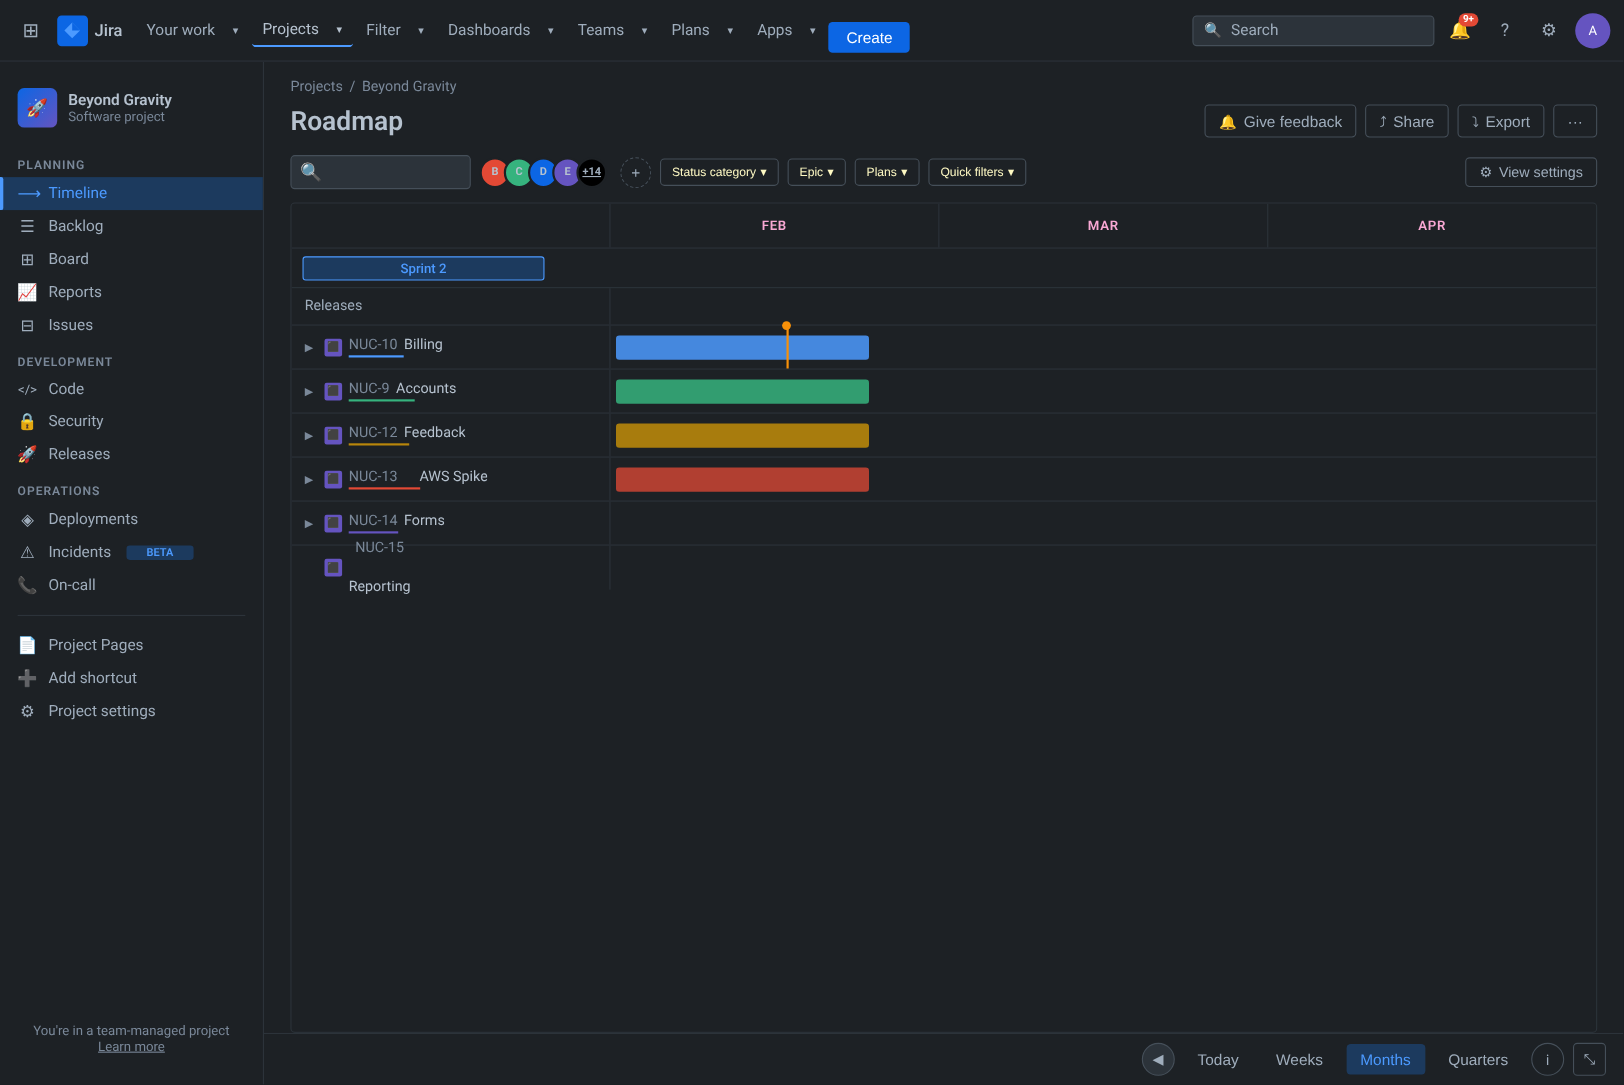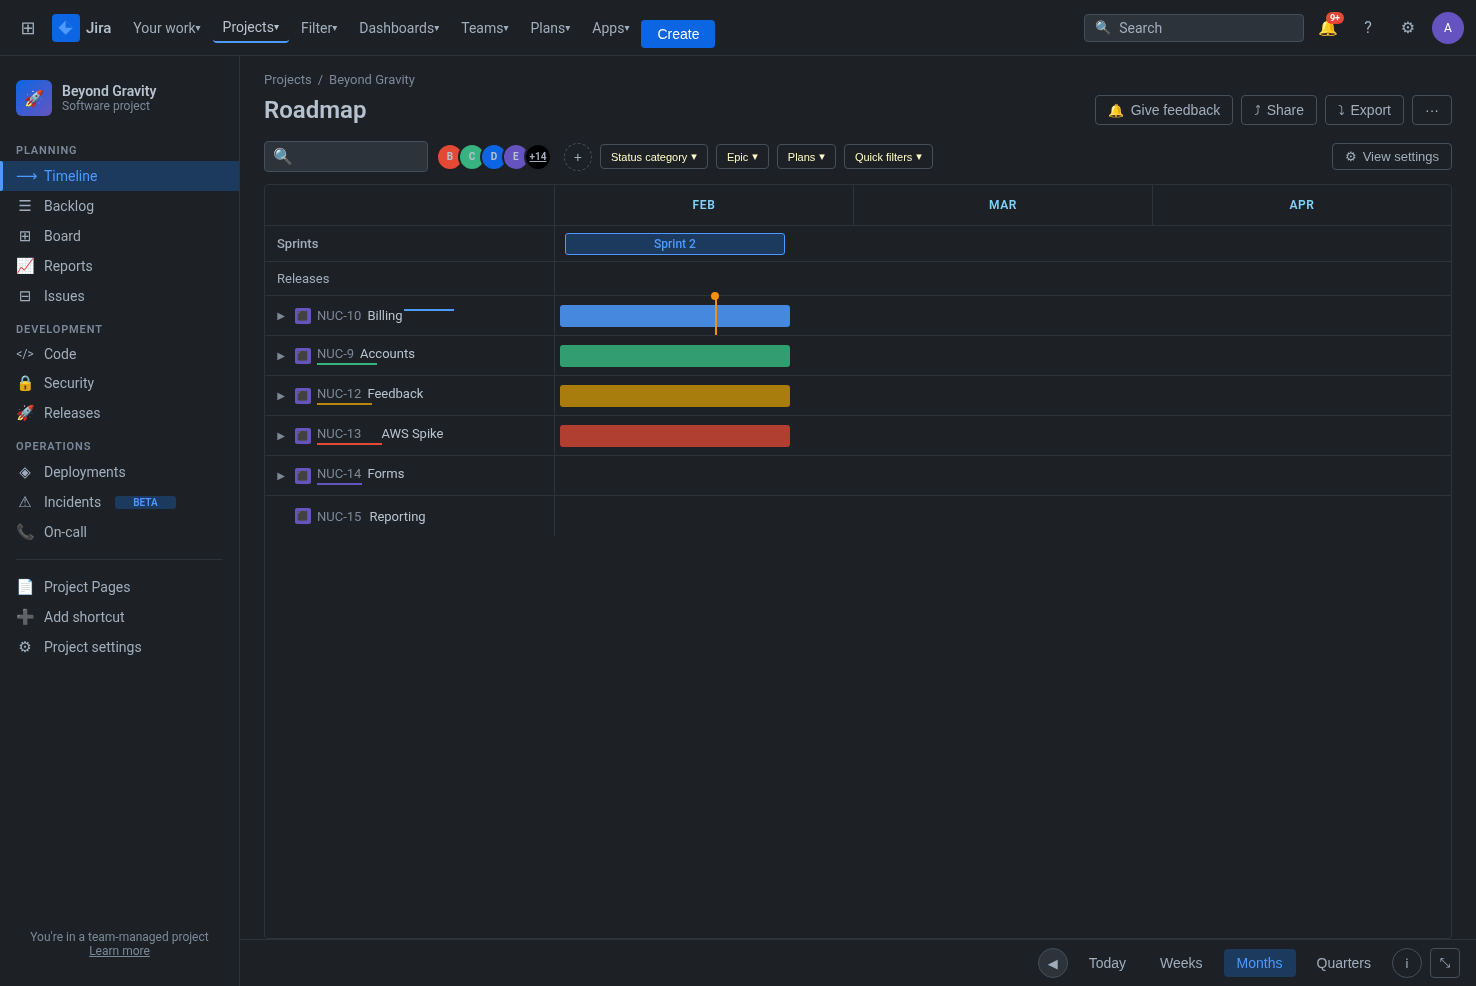--- a/index.html
+++ b/index.html
@@ -49,21 +49,21 @@
     }
     .jira-logo .logo-text { color: #b6c2cf; font-size: 15px; font-weight: 500; }
 
     .nav-items { display: flex; align-items: center; gap: 2px; flex: 1; }
     .nav-item {
       padding: 6px 10px;
       border-radius: 4px;
       cursor: pointer;
       color: #9fadbc;
       font-size: 14px;
-      display: flex; align-items: center; gap: 0;
+      display: flex; align-items: center; gap: 16px;
       white-space: nowrap;
     }
     .nav-item.active { color: #b6c2cf; }
     .nav-item .chevron { font-size: 10px; }
 
     .create-btn {
       background: #0c66e4;
       color: white;
       border: none;
       padding: 6px 16px;
@@ -372,21 +372,21 @@
       flex: 1;
       display: flex;
     }
     .month-col {
       flex: 1;
       display: flex;
       align-items: center;
       justify-content: center;
       height: 40px;
       font-size: 12px;
-      color: #7dd3fc;
+      color: #f9a8d4;
       font-weight: 600;
       letter-spacing: 0.05em;
       border-right: 1px solid #2c333a;
     }
     .month-col:last-child { border-right: none; }
 
     
     .sprints-row {
       display: flex;
       border-bottom: 1px solid #2c333a;
@@ -798,36 +798,35 @@
       <div class="roadmap-header">
         <div class="roadmap-header-left"></div>
         <div class="roadmap-header-right">
           <div class="month-col">FEB</div>
           <div class="month-col">MAR</div>
           <div class="month-col">APR</div>
         </div>
       </div>
 
       <div class="sprints-row">
-        <div class="sprints-label">Sprints</div>
         <div class="sprints-timeline">
           <div class="sprint-bar">Sprint 2</div>
         </div>
       </div>
 
       <div class="releases-section-row">
         <div class="releases-section-label">Releases</div>
         <div class="releases-section-timeline"></div>
       </div>
 
       <div class="issue-row">
         <div class="issue-left">
           <div class="issue-expand">▶</div>
           <div class="issue-type-icon">⬛</div>
-          <div style="display:flex;flex-direction:row;gap:1px;">
+          <div style="display:flex;flex-direction:column;gap:1px;">
             <div style="display:flex;gap:6px;align-items:center;">
               <span class="issue-id">NUC-10</span>
               <span class="issue-name">Billing</span>
             </div>
             <div class="issue-underline" style="width:50px;background:#4c9aff;"></div>
           </div>
         </div>
         <div class="issue-right">
           <div class="today-line" style="left:160px;">
             <div class="today-dot"></div>
@@ -901,21 +900,21 @@
         </div>
         <div class="issue-right">
         </div>
       </div>
 
       <div class="issue-row">
         <div class="issue-left">
           <div class="issue-expand" style="visibility:hidden;">▶</div>
           <div class="issue-type-icon">⬛</div>
           <div style="display:flex;flex-direction:column;gap:1px;">
-            <div style="display:flex;gap:8px;align-items:center;">
+            <div style="display:flex;gap:20px;align-items:center;flex-direction:column;">
               <span class="issue-id">NUC-15</span>
               <span class="issue-name">Reporting</span>
             </div>
           </div>
         </div>
         <div class="issue-right">
         </div>
       </div>
 
     </div>

